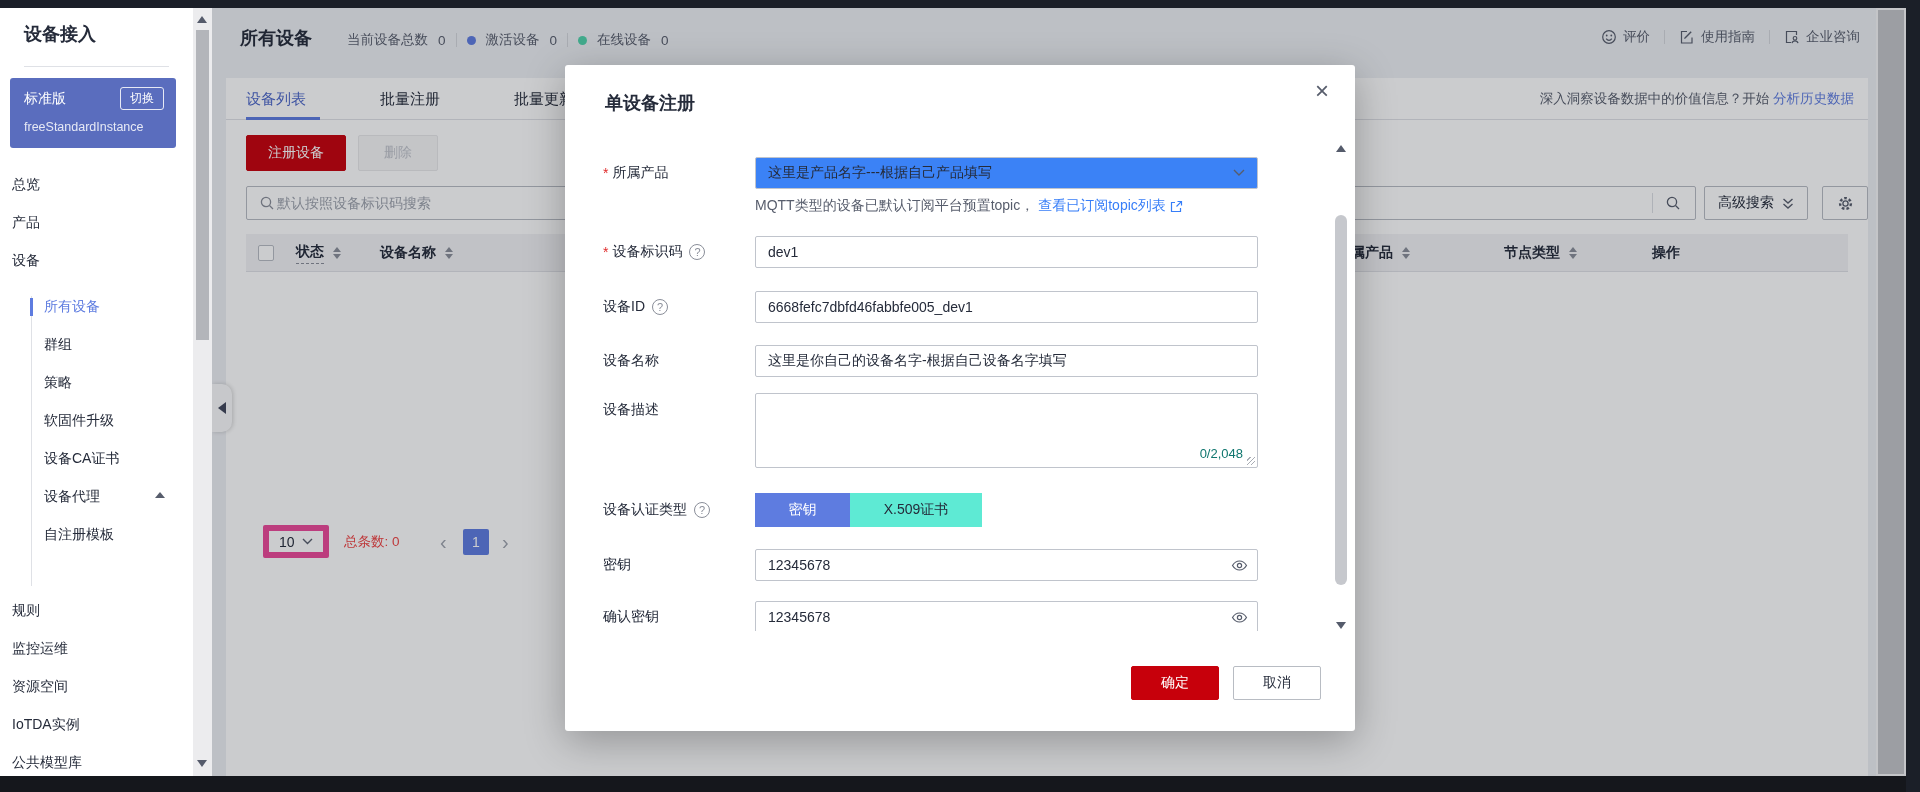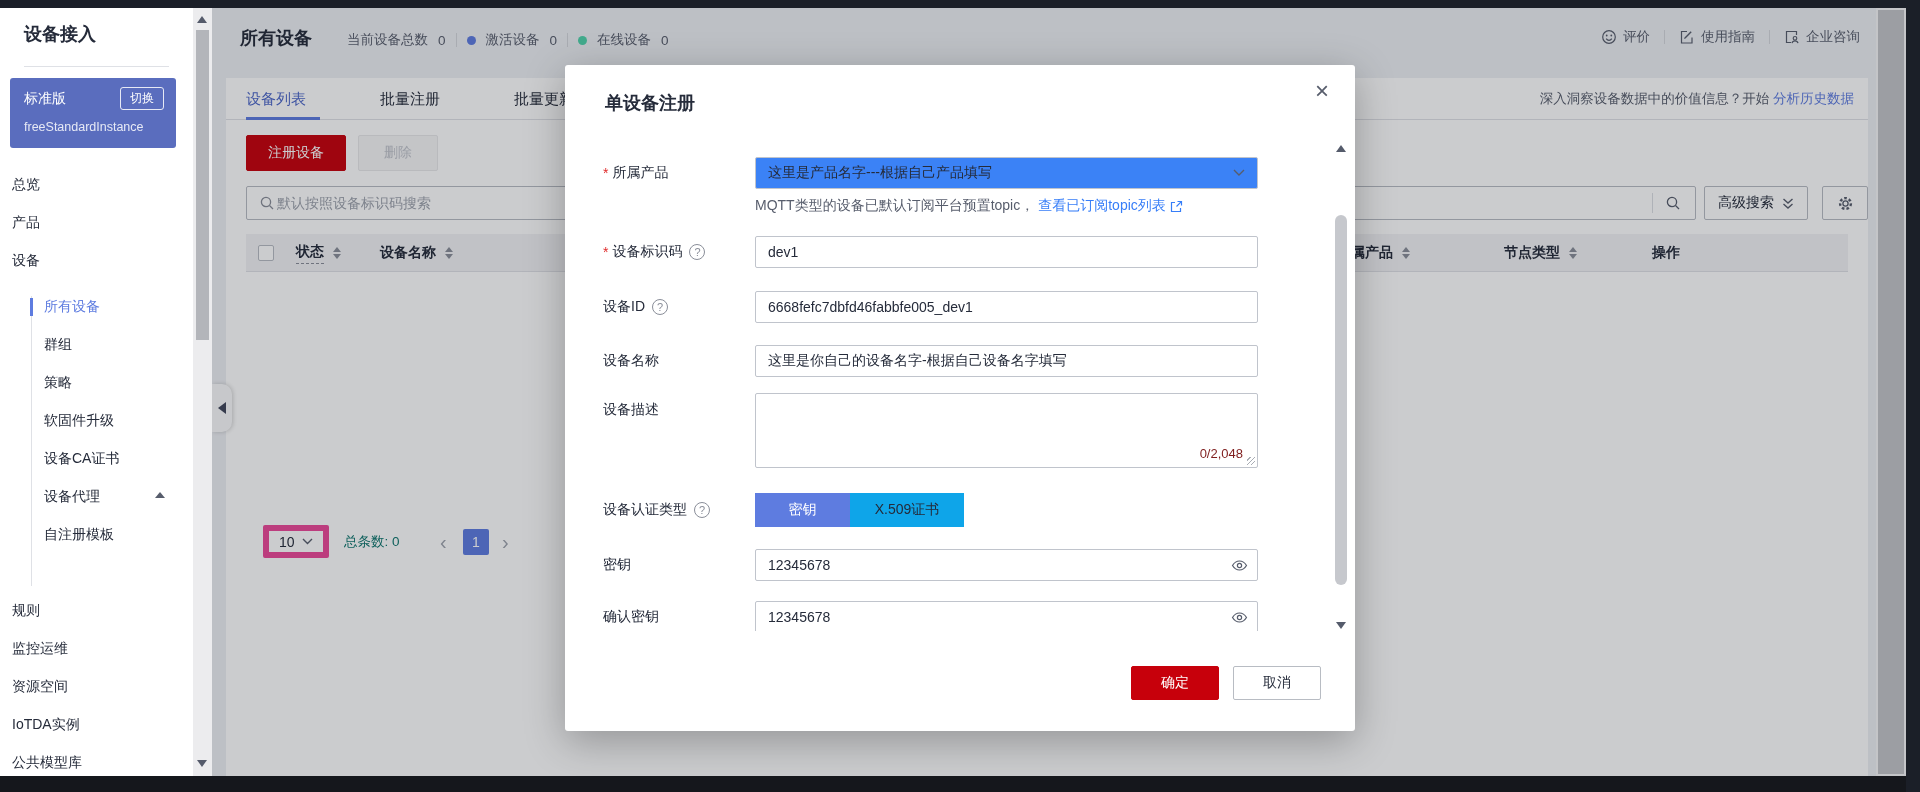--- a/index.html
+++ b/index.html
@@ -68,21 +68,21 @@
   .thead { position:absolute; left:20px; top:156px; width:1602px; height:38px; background:#f2f3f5; border-bottom:1px solid #dfe1e6; font-size:14px; font-weight:bold; }
   .th { position:absolute; top:0; height:38px; display:flex; align-items:center; gap:5px; }
   .chk { width:16px; height:16px; border:1px solid #b8bcc3; border-radius:2px; background:#fff; cursor:pointer; }
   .sort { display:inline-flex; flex-direction:column; gap:2px; margin-left:4px; cursor:pointer; }
   .sort i { width:0; height:0; border-left:4px solid transparent; border-right:4px solid transparent; }
   .sort .u { border-bottom:5px solid #8a8e99; }
   .sort .d { border-top:5px solid #8a8e99; }
   .dashed { border-bottom:1px dashed #8a8e99; padding-bottom:2px; }
 
   .pgsize { position:absolute; left:37px; top:447px; width:66px; height:33px; border:6px solid #ec4899; border-radius:2px; background:#fff; display:flex; align-items:center; justify-content:space-between; padding:0 10px; font-size:14px; cursor:pointer; }
-  .total { position:absolute; left:118px; top:455px; font-size:13.5px; color:#0f766e;text-align:center; }
+  .total { position:absolute; left:118px; top:455px; font-size:13.5px; color:#ef4444;text-align:center; }
   .pg-prev, .pg-next { position:absolute; top:451px; font-size:20px; color:#9ea3ad; cursor:pointer; line-height:26px; }
   .pg-cur { position:absolute; left:237px; top:451px; width:26px; height:26px; background:#5e7ce0; color:#fff; font-size:14px; display:flex; align-items:center; justify-content:center; border-radius:2px; cursor:pointer; }
 
   .collapse-handle { left:212px; top:384px; width:20px; height:48px; background:#fafafb; border-radius:0 10px 10px 0; box-shadow:1px 0 4px rgba(0,0,0,.18); z-index:4; display:flex; align-items:center; justify-content:center; cursor:pointer; }
   .collapse-handle .t { width:0; height:0; border-top:6px solid transparent; border-bottom:6px solid transparent; border-right:8px solid #40465a; }
 
   .overlay { left:212px; top:8px; width:1664px; height:768px; background:rgba(20,22,30,.22); z-index:5; }
 
   
   .modal { left:565px; top:65px; width:790px; height:666px; background:#fff; border-radius:3px; box-shadow:0 10px 40px rgba(0,0,0,.28); z-index:20; }
@@ -92,26 +92,26 @@
   .frow { position:absolute; left:0; width:760px; display:flex; }
   .flabel { width:190px; display:flex; align-items:center; gap:7px; padding-left:38px; font-size:14px; color:#252b3a; flex-shrink:0; }
   .star { color:#e02b2b; margin-right:-3px; }
   .qmark { width:16px; height:16px; border:1px solid #8a8e99; border-radius:50%; color:#8a8e99; font-size:11px; display:inline-flex; align-items:center; justify-content:center; cursor:pointer; flex-shrink:0; }
   .ctrl { width:503px; position:relative; }
   .inp { width:503px; height:32px; border:1px solid #c0c4cc; border-radius:2px; font-size:14px; color:#252b3a; padding:0 34px 0 12px; outline:none; background:#fff; font-family:inherit; }
   .sel { width:503px; height:32px; border:1px solid #c0c4cc; border-radius:2px; display:flex; align-items:center; justify-content:space-between; padding:0 12px; font-size:14px; cursor:pointer; background:#3b82f6; }
   .hint { position:absolute; left:190px; top:57px; font-size:14px; color:#575d6c; display:flex; align-items:center; gap:4px; }
   .hint a { color:#377ef8; text-decoration:none; cursor:pointer; display:flex; align-items:center; gap:4px; }
   .tarea { width:503px; height:75px; border:1px solid #c0c4cc; border-radius:2px; position:relative; background:#fff; cursor:text; }
-  .counter { position:absolute; right:14px; bottom:6px; font-size:13px; color:#7f1d1d; }
+  .counter { position:absolute; right:14px; bottom:6px; font-size:13px; color:#0f766e; }
   .rsz { position:absolute; right:2px; bottom:2px; width:8px; height:8px; background:repeating-linear-gradient(135deg, transparent 0 2px, #a9adb5 2px 3px); cursor:nwse-resize; }
   .toggle { display:flex; height:34px; cursor:pointer; }
   .tg { display:flex; align-items:center; justify-content:center; font-size:14px; }
   .tg.on { width:95px; background:#5e7ce0; color:#fff; }
-  .tg.off { width:114px; background:#0ea5e9; color:#252b3a; }
+  .tg.off { width:132px; background:#5eead4; color:#252b3a; }
   .eye { position:absolute; right:10px; top:8px; cursor:pointer; }
   .m-scroll { position:absolute; right:6px; top:78px; width:16px; height:488px; }
   .m-thumb { position:absolute; left:2px; top:72px; width:12px; height:370px; background:#c6c8cd; border-radius:6px; }
   .m-arr-up { position:absolute; left:3px; top:2px; width:0; height:0; border-left:5px solid transparent; border-right:5px solid transparent; border-bottom:7px solid #555b6b; }
   .m-arr-dn { position:absolute; left:3px; bottom:2px; width:0; height:0; border-left:5px solid transparent; border-right:5px solid transparent; border-top:7px solid #555b6b; }
   .m-footer { position:absolute; left:0; top:601px; width:904px; height:34px; }
   .m-ok { position:absolute; left:566px; top:0; width:88px; height:34px; }
   .m-cancel { position:absolute; left:668px; top:0; width:88px; height:34px; }
 
   svg { display:block; }

